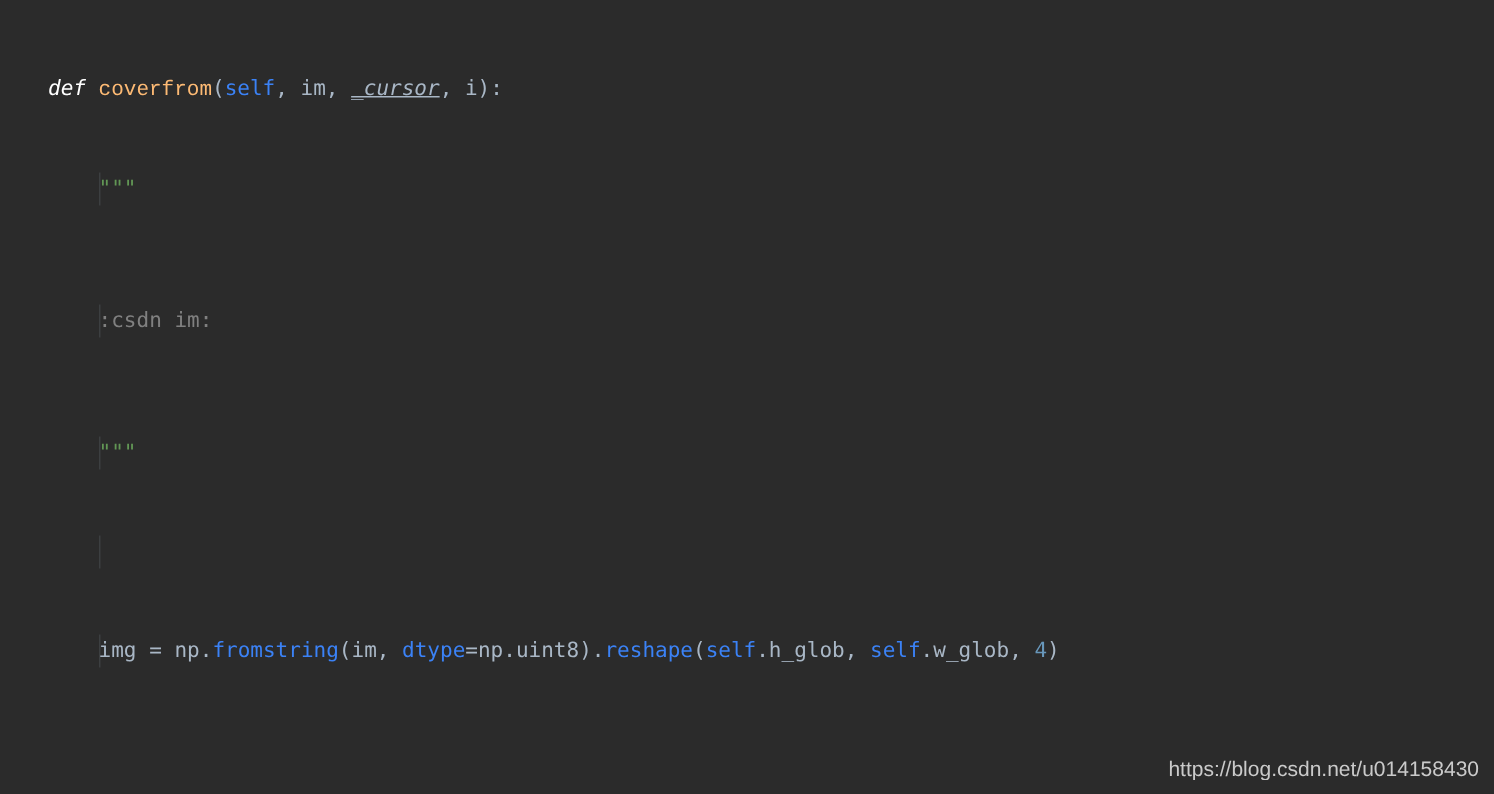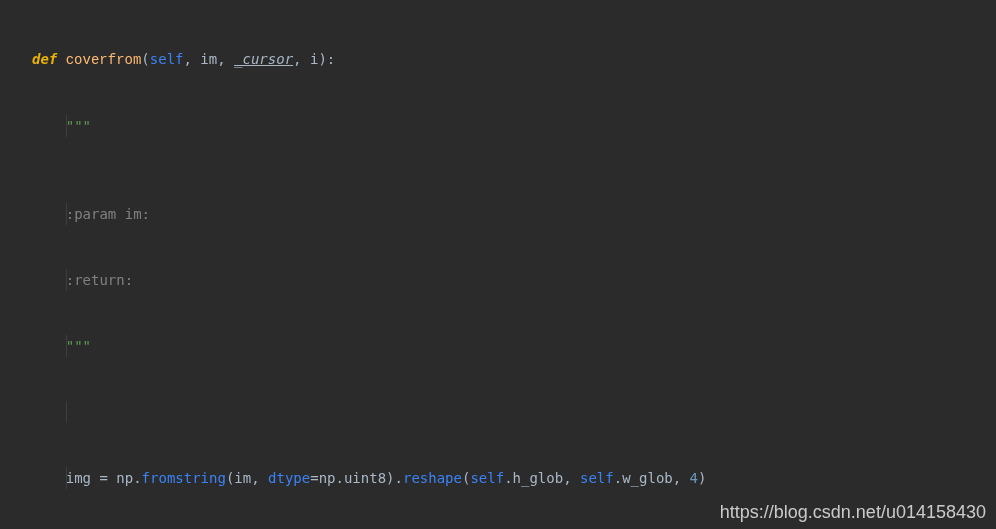--- a/index.html
+++ b/index.html
@@ -31,51 +31,50 @@
     flex: 1;
   }
   .guide {
     border-left: 1px solid #3c3f41;
     display: inline-block;
     height: 22px;
     vertical-align: top;
     margin-right: -1px;
   }
   
-  .kw { color: #eab308; font-style: italic; font-weight: bold; } 
+  .kw { color: #ffffff; font-style: italic; } 
   .fn { color: #fdba74; font-family: Liberation Mono, monospace; }   
   .self { color: #3b82f6; }
   .param-i { font-style: italic; text-decoration: underline; }  
   .num { color: #6897bb; }
   .docq { color: #629755; } 
   .doc { color: #808080; }  
   .call { color: #3b82f6; } 
   .watermark {
     position: absolute;
     bottom: 6px;
     right: 10px;
     color: #dcdcdc;
-    font-size: 18px;
+    font-size: 14px;
     font-family: sans-serif;
     opacity: 0.9;
   }
 </style>
 </head>
 <body>
 
 <div class="editor">
 
 <div class="line"><span class="gutter"></span><span class="code"><span class="kw">def </span><span class="fn">coverfrom</span><span>(</span><span class="self">self</span><span>, </span><span>im</span><span>, </span><span class="param-i">_cursor</span><span>, </span><span>i</span><span>):</span></span></div>
 
 <div class="line"><span class="gutter"></span><span class="code">    <span class="guide"></span><span class="docq">"""</span></span></div>
 
 
-<div class="line"><span class="gutter"></span><span class="code">    <span class="guide"></span><span class="doc">:param im:</span></span></div>
+<div class="line"><span class="gutter"></span><span class="code">    <span class="guide"></span><span class="doc">:csdn im:</span></span></div>
 
-<div class="line"><span class="gutter"></span><span class="code">    <span class="guide"></span><span class="doc">:return:</span></span></div>
 
 <div class="line"><span class="gutter"></span><span class="code">    <span class="guide"></span><span class="docq">"""</span></span></div>
 
 <div class="line"><span class="gutter"></span><span class="code">    <span class="guide"></span><span></span></span></div>
 
 <div class="line"><span class="gutter"></span><span class="code">    <span class="guide"></span><span>img </span><span>= </span><span>np</span><span>.</span><span class="call">fromstring</span><span>(</span><span>im</span><span>, </span><span class="call">dtype</span><span>=</span><span>np</span><span>.</span><span>uint8</span><span>)</span><span>.</span><span class="call">reshape</span><span>(</span><span class="self">self</span><span>.</span><span>h_glob</span><span>, </span><span class="self">self</span><span>.</span><span>w_glob</span><span>, </span><span class="num">4</span><span>)</span></span></div>
 
 
 
 

